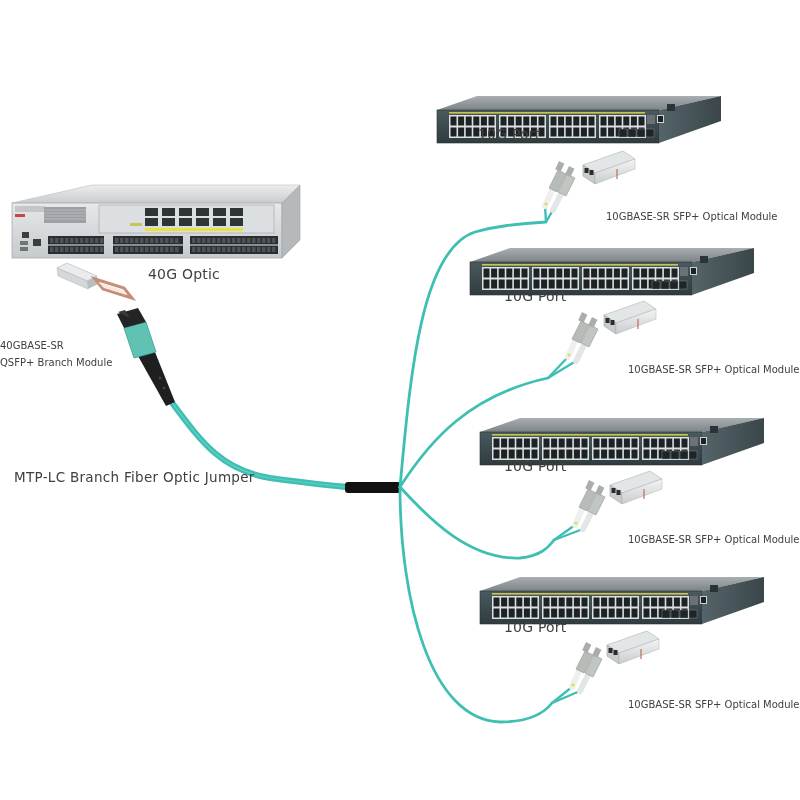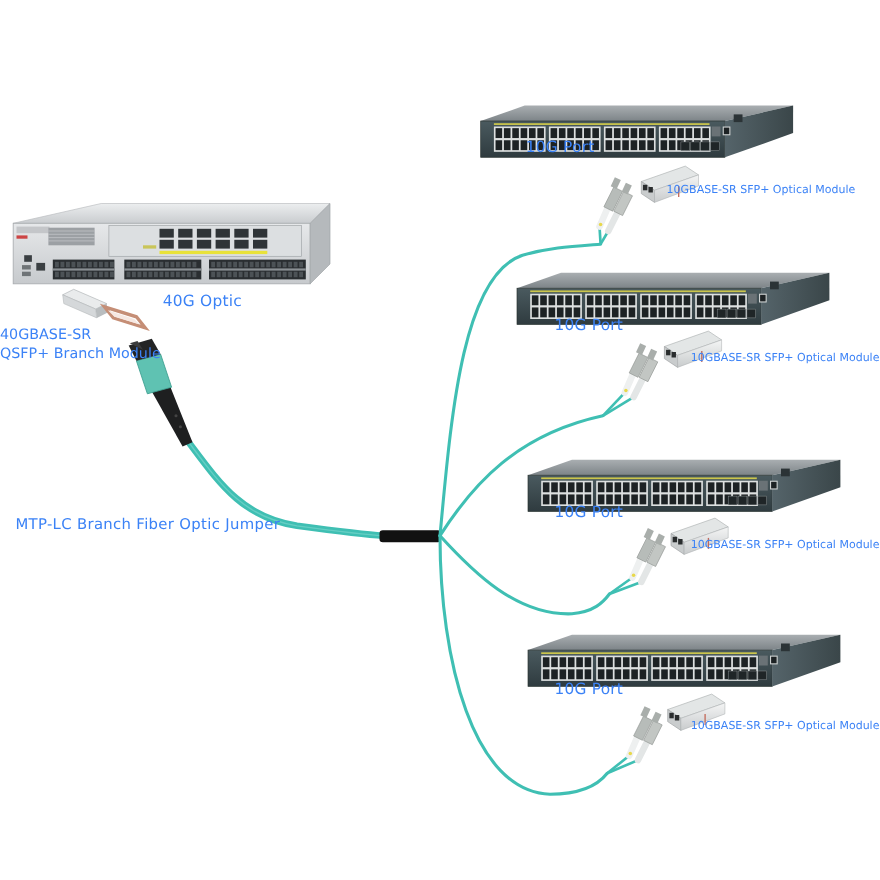--- a/index.html
+++ b/index.html
@@ -1,23 +1,23 @@
 <!DOCTYPE html>
 <html><head>
   <meta charset="utf-8">
   <style>
     html, body { margin: 0; padding: 0; background: #ffffff; }
     body { width: 800px; height: 800px; position: relative; overflow: hidden;
            font-family: "DejaVu Sans", sans-serif; color: #1a1a1a; }
     #stage { position: absolute; left: 0; top: 0; width: 800px; height: 800px; }
-    .lbl { position: absolute; white-space: nowrap; color: #3b82f6; }
+    .lbl { position: absolute; white-space: nowrap; color: #404040; }
     .lbl-port { font-size: 14px; letter-spacing: 0.2px; }
-    .lbl-mod { font-size: 10px; }
+    .lbl-mod { font-size: 10px; margin-top: 44px; }
     .lbl-main { font-size: 13.5px; letter-spacing: 0.3px; }
-    .lbl-qsfp { font-size: 13px; line-height: 17px; }
+    .lbl-qsfp { font-size: 10px; line-height: 17px; margin-top: 41px; }
   </style>
 </head>
 <body>
 
 <svg id="stage" width="800" height="800" viewBox="0 0 800 800" xmlns="http://www.w3.org/2000/svg">
   <defs>
     <linearGradient id="gChassisTop" x1="0" y1="0" x2="0" y2="1">
       <stop offset="0" stop-color="#eceeef"></stop>
         <stop offset="1" stop-color="#c9cccf"></stop>
     </linearGradient>

